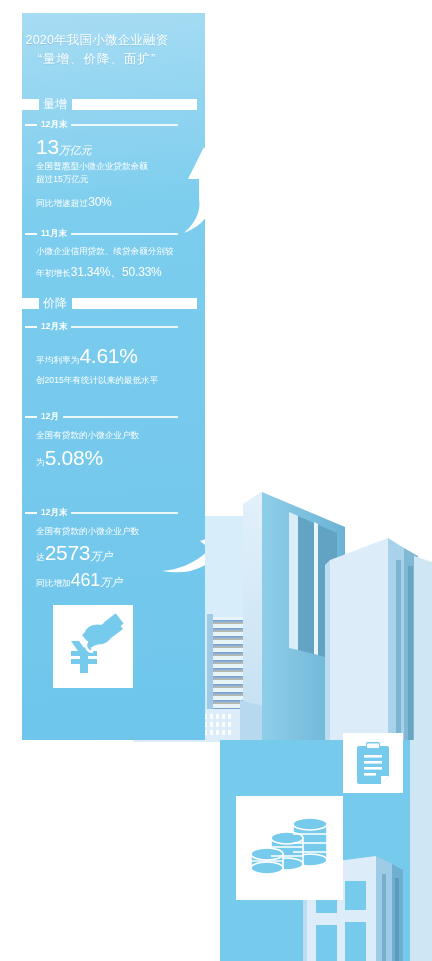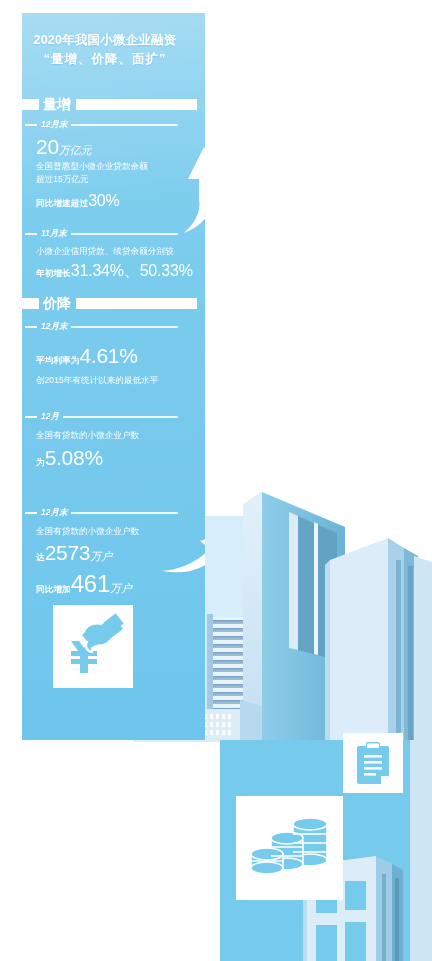--- a/index.html
+++ b/index.html
@@ -18,51 +18,50 @@
   
   .panel{
     position:absolute;left:22px;top:13px;width:183px;height:727px;
     background:linear-gradient(175deg,#a7dcf3 0%,#7ccdee 28%,#74c8ec 70%,#6ec6ec 100%);
     overflow:hidden;
   }
 
   .title{
     position:absolute;left:0;top:18px;width:150px;
     text-align:center;color:#ffffff;
-    font-size:12.5px;font-weight:700;line-height:19px;
+    font-size:12.5px;font-weight:400;line-height:19px;
     letter-spacing:.2px;
     text-shadow:0 1px 1px rgba(80,150,190,.25);
-    margin-left:8px;
   }
   .title .ln2{letter-spacing:1px;}
 
   
   .sec-head{position:absolute;left:0;width:183px;height:14px;display:flex;align-items:center;}
   .sec-head .blk{width:17px;height:11px;background:#ffffff;display:block;}
   .sec-head .lbl{
-    color:#ffffff;font-size:14px;font-weight:700;
+    color:#ffffff;font-size:12px;font-weight:400;
     padding:0 5px 0 4px;white-space:nowrap;line-height:12px;
   }
   .sec-head .bar{flex:1;height:11px;background:#ffffff;margin-right:8px;}
 
   
-  .date-row{position:absolute;left:0;width:165px;height:12px;display:flex;align-items:center;font-style:italic;}
+  .date-row{position:absolute;left:0;width:165px;height:12px;display:flex;align-items:center;}
   .date-row .dash{width:12px;height:2.5px;background:#ffffff;margin-left:3px;}
   .date-row .dt{
     color:#ffffff;font-size:8.5px;font-weight:700;padding:0 4px;white-space:nowrap;
   }
   .date-row .rule{flex:1;height:1.5px;background:rgba(255,255,255,.85);margin-right:9px;}
 
   
   .blkitem{position:absolute;left:14px;width:162px;color:#ffffff;}
   .line{white-space:nowrap;line-height:1.18;}
   .big{font-size:21px;font-weight:300;letter-spacing:-.3px;vertical-align:baseline;}
-  .big-s{font-size:24px;font-weight:300;letter-spacing:-.3px;}
-  .sm{font-size:8.6px;font-weight:700;letter-spacing:.1px;}
-  .mid{font-size:16px;font-weight:300;letter-spacing:-.2px;}
+  .big-s{font-size:18px;font-weight:300;letter-spacing:-.3px;}
+  .sm{font-size:8.6px;font-weight:400;letter-spacing:.1px;}
+  .mid{font-size:12px;font-weight:300;letter-spacing:-.2px;}
   .unit{font-size:11px;font-style:italic;font-weight:400;}
   .desc{font-size:8.6px;line-height:13px;font-weight:400;}
 
   
   .arrow-up{position:absolute;left:152px;top:128px;width:52px;height:96px;}
   .arrow-di{position:absolute;left:138px;top:508px;width:78px;height:56px;}
 
   
   .yen-card{
     position:absolute;left:31px;top:592px;width:80px;height:83px;background:#ffffff;
@@ -243,21 +242,21 @@
     </div>
 
     <div class="date-row" style="top:106px">
       <span class="dash"></span>
       <span class="dt">12月末</span>
       <span class="rule"></span>
     </div>
 
     <div class="blkitem" style="top:122px">
       <div class="line">
-        <span class="big">20</span><span class="unit">万亿元</span>
+        <span class="big">13</span><span class="unit">万亿元</span>
       </div>
       <div class="desc" style="margin-top:0">全国普惠型小微企业贷款余额</div>
       <div class="desc">超过15万亿元</div>
       <div class="line" style="margin-top:6px">
         <span class="sm">同比增速超过</span><span class="mid">30%</span>
       </div>
     </div>
 
     <svg class="arrow-up" viewBox="0 0 52 96">
       <path d="M30 6 L47 38 L36 38 L36 62 Q36 82 10 92 Q28 76 25 58 L25 38 L14 38 Z" fill="#ffffff"></path>

